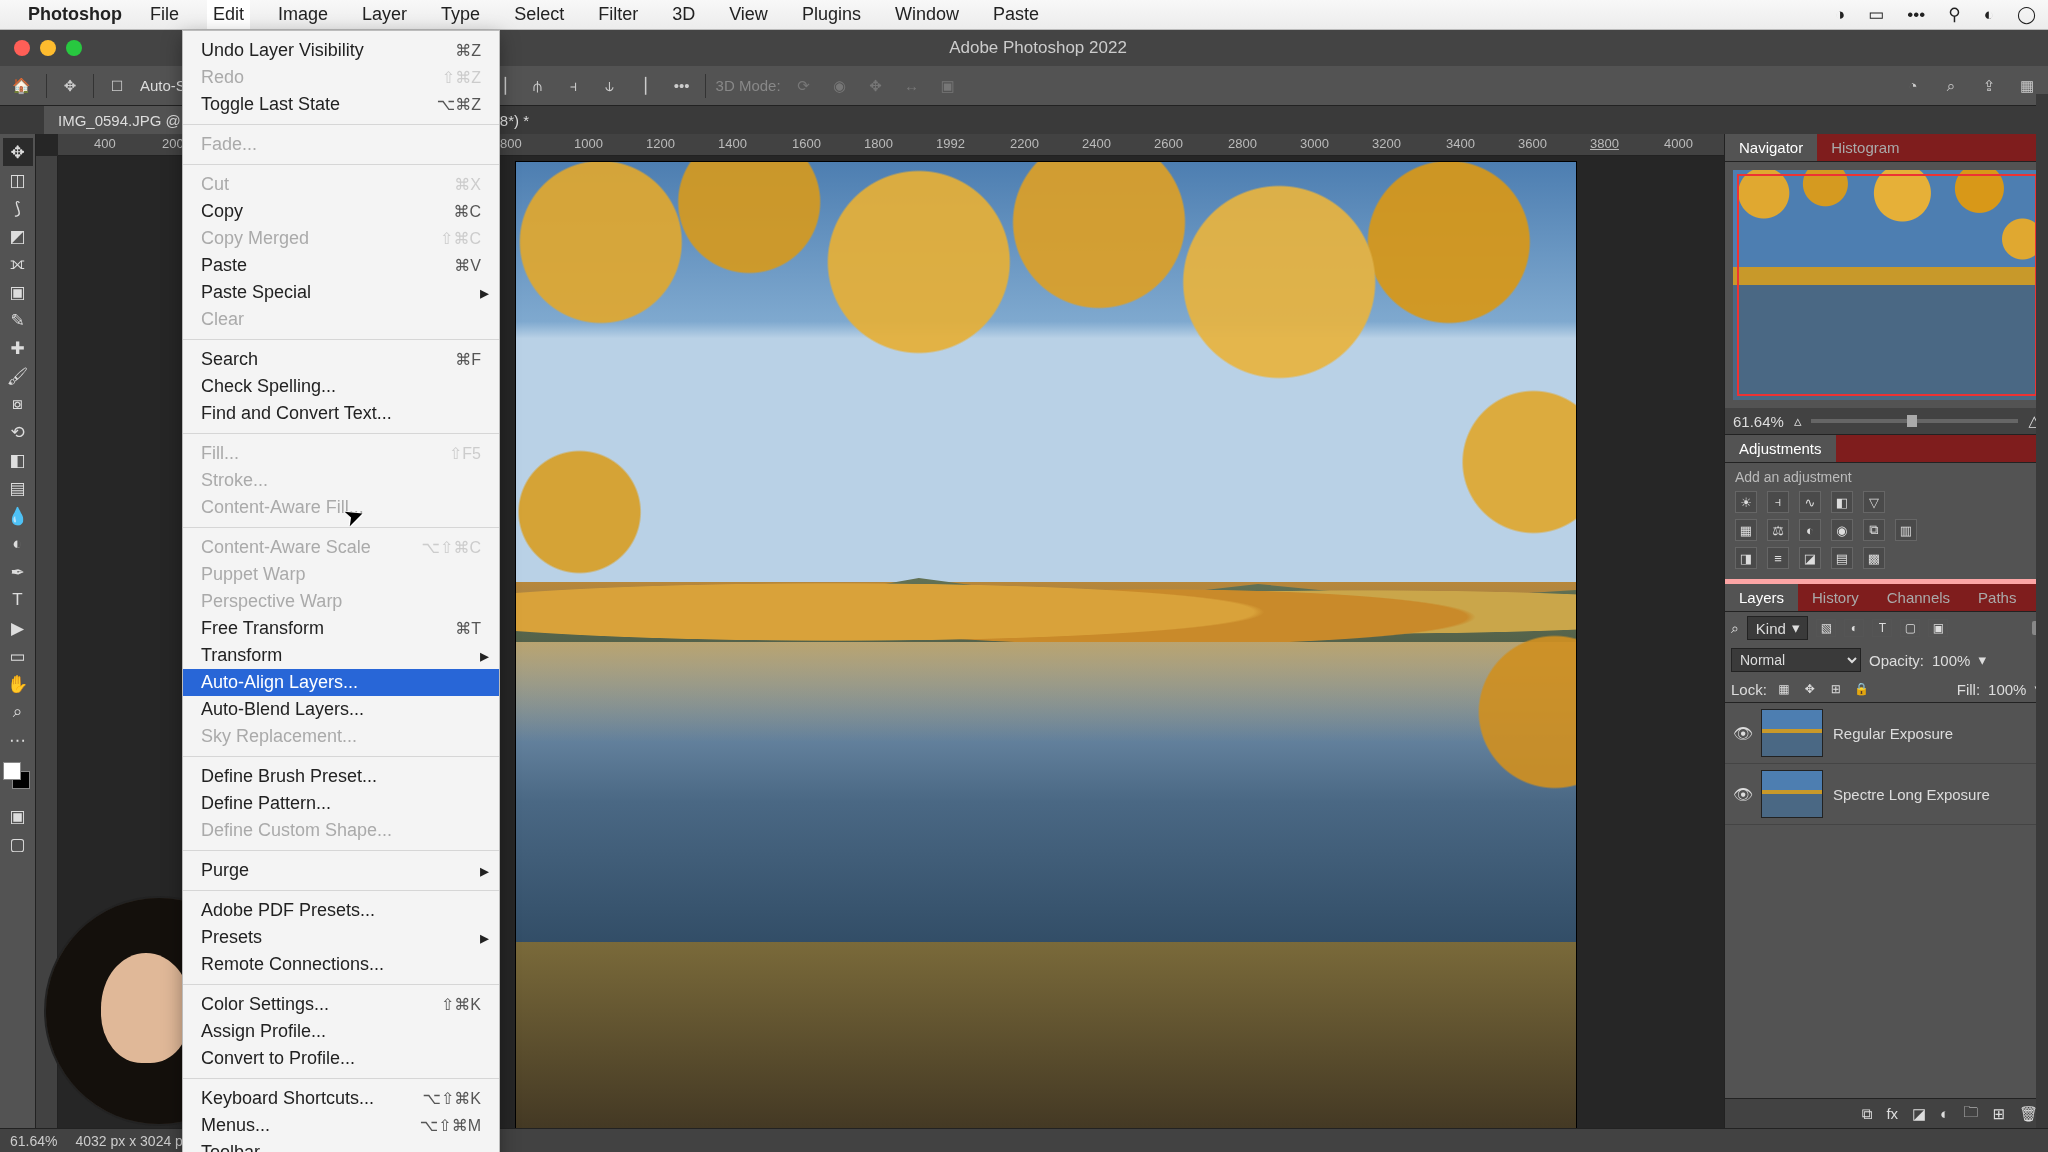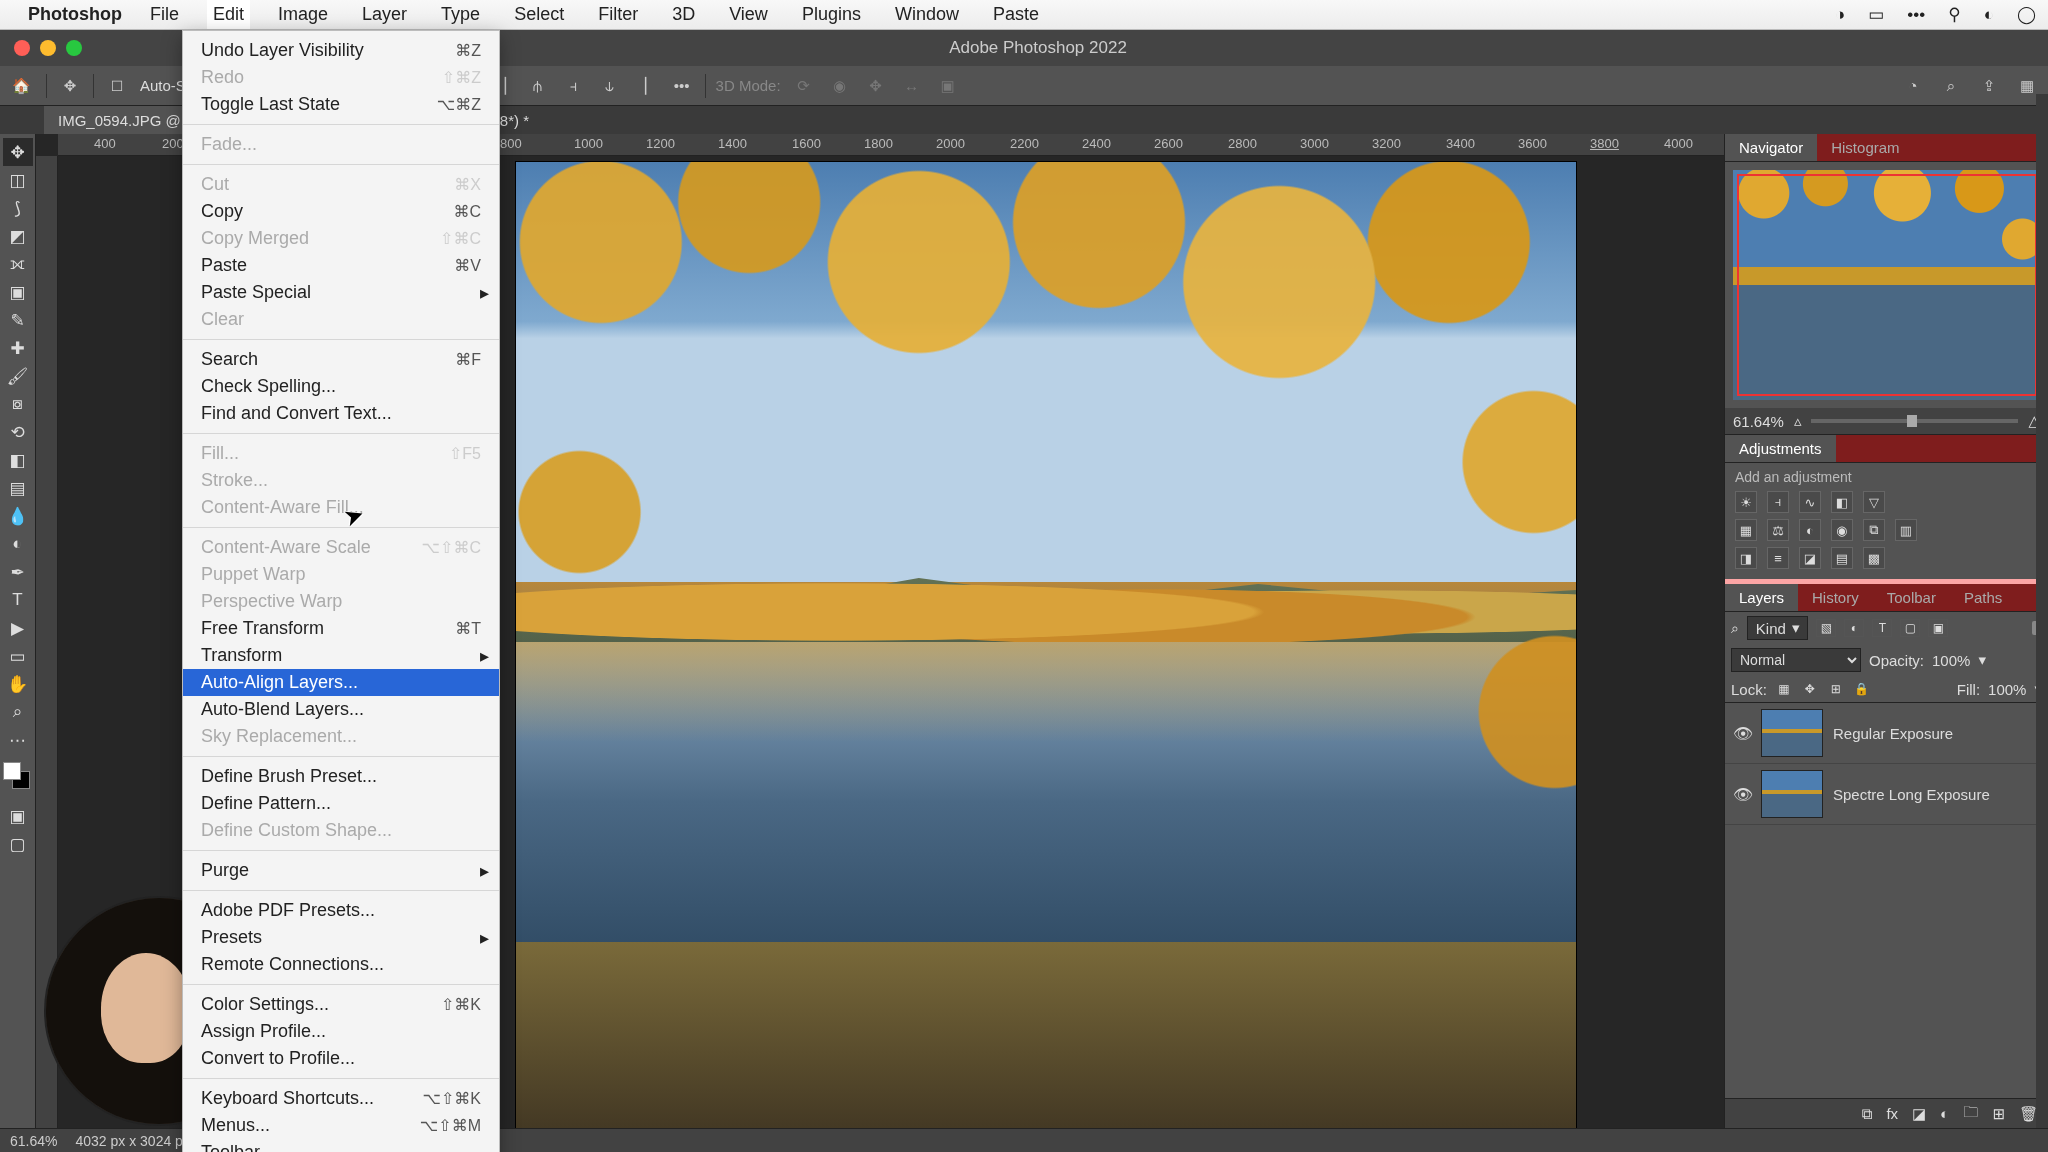--- a/index.html
+++ b/index.html
@@ -248,21 +248,21 @@
         <span style="left: 104px;">200</span>
         <span style="left: 224px;">200</span>
         <span style="left: 298px;">400</span>
         <span style="left: 370px;">600</span>
         <span style="left: 442px;">800</span>
         <span style="left: 516px;">1000</span>
         <span style="left: 588px;">1200</span>
         <span style="left: 660px;">1400</span>
         <span style="left: 734px;">1600</span>
         <span style="left: 806px; text-align: right;">1800</span>
-        <span style="left: 878px;">2000</span>
+        <span style="left: 878px;">1992</span>
         <span style="left: 952px;">2200</span>
         <span style="left: 1024px;">2400</span>
         <span style="left: 1096px;">2600</span>
         <span style="left: 1170px;">2800</span>
         <span style="left: 1242px;">3000</span>
         <span style="left: 1314px;">3200</span>
         <span style="left: 1388px;">3400</span>
         <span style="left: 1460px;">3600</span>
         <span style="left: 1532px; text-decoration: underline;">3800</span>
         <span style="left: 1606px;">4000</span>
@@ -325,21 +325,21 @@
           <span>▤</span>
           <span>▩</span>
         </div>
       </div>
     </div>
 
     <div class="layers-panel">
       <div class="panel-tabs">
         <div class="panel-tab active">Layers</div>
         <div class="panel-tab">History</div>
-        <div class="panel-tab">Toolbar</div>
+        <div class="panel-tab">Channels</div>
         <div class="panel-tab">Paths</div>
       </div>
       <div class="layers-filter">
         <span style="font-size:14px">⌕</span>
         <div class="kind">
             <span>Kind</span>
             <span>▾</span>
           </div>
         <span class="ficon">▧</span>
         <span class="ficon">◐</span>

